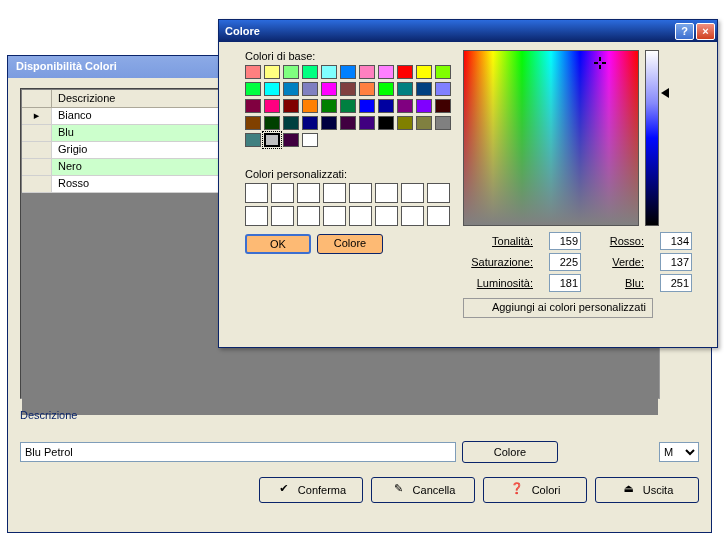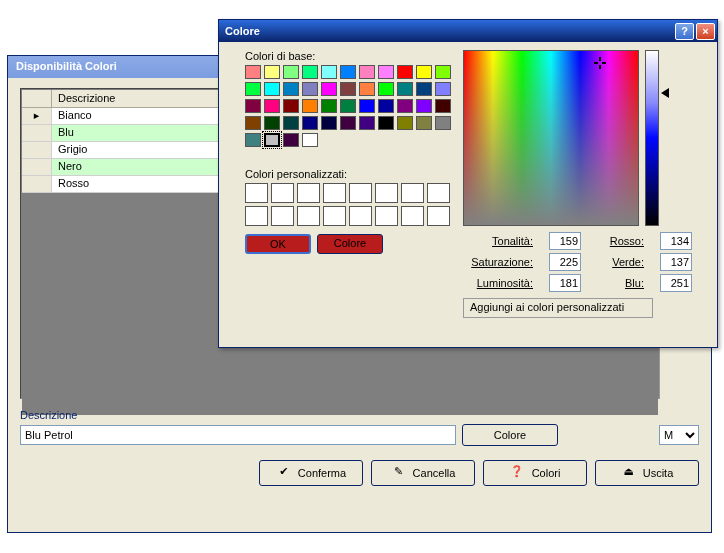--- a/index.html
+++ b/index.html
@@ -19,58 +19,58 @@
 .grid-row.alt{background:#ccffcc}
 .grid-cell{border-right:1px solid #d0d0d0;padding:1px 6px}
 .grid-cell.c0{width:30px;background:#ece9d8;text-align:center}
 .grid-cell.c1{flex:1}
 .grid-body-rest{background:#7f7f7f;height:222px}
 
 .lbl{color:#0a246a;margin-top:10px}
 .inp{border:1px solid #7f9db9;background:#fff;padding:2px 4px;height:20px}
 .btn{background:#ece9d8;border:1px solid #0a246a;border-radius:3px;padding:2px 10px;display:inline-flex;align-items:center;justify-content:center;gap:6px;cursor:pointer;height:22px}
 .btn.big{height:26px;min-width:104px;font-size:11px}
-.row2{display:flex;gap:6px;margin-top:3px;align-items:center}
+.row2{display:flex;gap:6px;margin-top:20px;align-items:center}
 .row3{display:flex;gap:8px;margin-top:14px;justify-content:flex-end}
 .sel{border:1px solid #7f9db9;background:#fff;height:20px;width:40px}
 
 
 .dlg{position:absolute;left:218px;top:19px;width:500px;height:329px;background:#ece9d8;border:1px solid #0a246a;box-shadow:2px 2px 4px rgba(0,0,0,.3)}
 .dlg-title{height:22px;background:linear-gradient(#2b6bdd,#0a246a);display:flex;align-items:center;padding:0 2px 0 6px}
 .dlg-title-txt{color:#fff;font-weight:bold;flex:1}
 .dlg-title-btn{width:19px;height:17px;margin-left:2px;display:flex;align-items:center;justify-content:center;border:1px solid #fff;border-radius:2px;cursor:pointer}
 .dlg-title-btn.help{background:linear-gradient(#7ba7e8,#3c6fd0);color:#fff;font-weight:bold}
 .dlg-title-btn.close{background:linear-gradient(#f09080,#d04020);color:#fff;font-weight:bold;font-size:13px}
 .dlg-body{padding:8px 26px;display:flex;gap:10px}
 .left-col{width:210px}
 .section-lbl{margin-bottom:3px}
 .swatch-grid{display:flex;flex-wrap:wrap;gap:3px;width:208px}
 .swatch{width:16px;height:14px;border:1px solid #555;cursor:pointer}
 .swatch.sel{outline:1px dotted #000;outline-offset:1px;border:2px solid #000}
 .swatch.empty{background:#fff;width:23px;height:20px}
 .define-btn{width:208px;height:20px;border:1px solid #999;background:#ece9d8;color:#888;text-align:center;padding-top:2px;margin-top:8px}
 .okrow{display:flex;gap:6px;margin-top:8px}
-.okbtn{width:66px;height:20px;border:1px solid #0a246a;border-radius:3px;background:#b91c1c;text-align:center;padding-top:2px;cursor:pointer}
+.okbtn{width:66px;height:20px;border:1px solid #0a246a;border-radius:3px;background:#fdba74;text-align:center;padding-top:2px;cursor:pointer}
 .okbtn.primary{border:2px solid #3c6fd0}
 
 .right-col{flex:1;display:flex;gap:6px}
 .picker{width:176px;height:176px;position:relative;border:1px solid #555;background:linear-gradient(to top,#808080,transparent),linear-gradient(to right,#ff0000,#ffff00,#00ff00,#00ffff,#0000ff,#ff00ff,#ff0000);cursor:crosshair}
 .picker-cross{position:absolute;left:130px;top:6px;width:12px;height:12px;pointer-events:none}
 .picker-cross::before,.picker-cross::after{content:"";position:absolute;background:#000}
 .picker-cross::before{left:5px;top:0;width:2px;height:4px;box-shadow:0 8px 0 #000}
 .picker-cross::after{top:5px;left:0;height:2px;width:4px;box-shadow:8px 0 0 #000}
 .lum-col{width:14px;height:176px;border:1px solid #555;background:linear-gradient(to bottom,#fff,#8689fb 30%,#0008ff 50%,#000);position:relative}
 .lum-arrow{position:absolute;right:-10px;top:38px;width:0;height:0;border-top:5px solid transparent;border-bottom:5px solid transparent;border-right:8px solid #000}
 .sample-row{display:flex;align-items:flex-start;gap:6px;margin-top:6px}
 .sample{width:54px;height:36px;background:#8689fb;border:1px solid #555}
 .sample-lbl{text-align:center;font-size:10px;line-height:11px;width:54px}
 .num-grid{display:grid;grid-template-columns:70px 34px 45px 34px;gap:3px 16px;align-items:center}
 .num-grid label{text-align:right;text-decoration:underline}
 .numinp{width:32px;height:18px;border:1px solid #7f9db9;background:#fff;text-align:right;padding:1px 2px}
-.addbtn{margin-top:6px;height:20px;border:1px solid #999;background:#ece9d8;text-align:left;padding:2px 6px;cursor:pointer;width:190px}
+.addbtn{margin-top:6px;height:20px;border:1px solid #999;background:#ece9d8;text-align:right;padding:2px 6px;cursor:pointer;width:190px}
 
 .ico{width:16px;height:16px;display:inline-block}
 </style>
 </head>
 <body>
 
 <div class="bg-win">
   <div class="bg-title">Disponibilità Colori</div>
   <div class="bg-body">
     <div class="grid-wrap">

